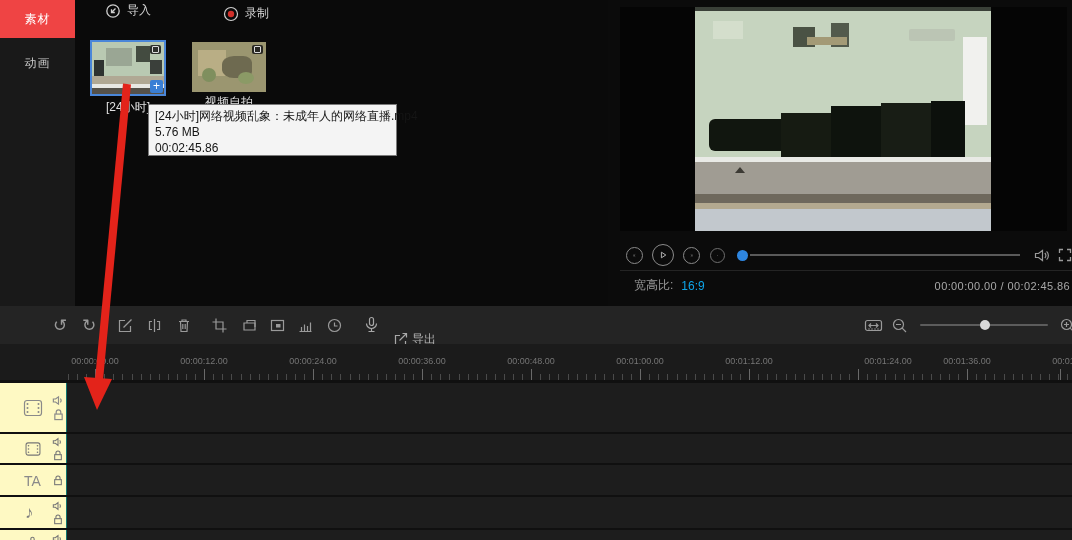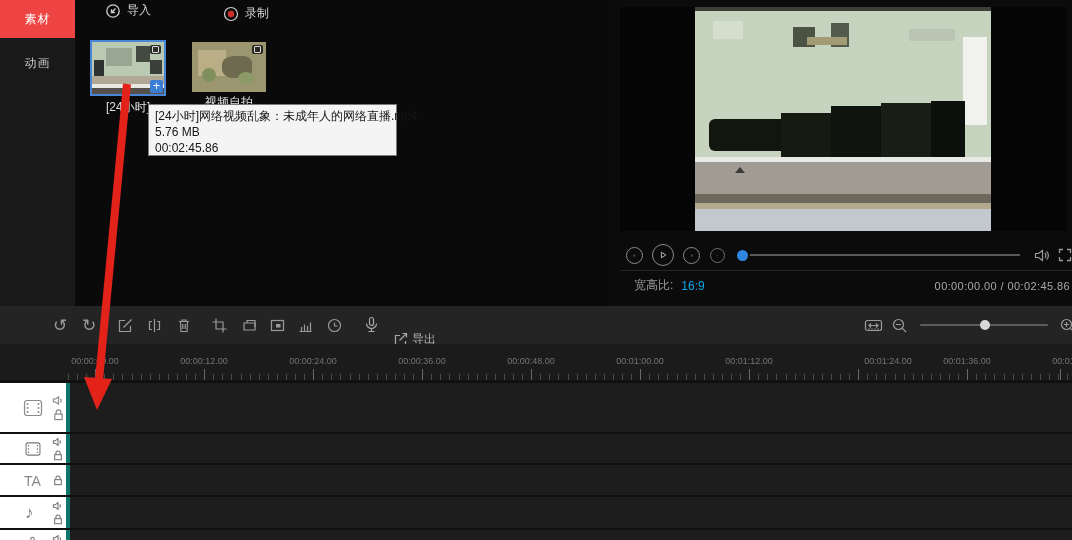--- a/index.html
+++ b/index.html
@@ -51,21 +51,21 @@
   .zoom-handle{position:absolute;left:60px;top:-4px;width:10px;height:10px;border-radius:50%;background:#d8d8d8;cursor:pointer;}
   
   .ruler{left:0;top:344px;width:1072px;height:36px;background:#1b1b1b;overflow:hidden;}
   .ruler-label{position:absolute;top:12px;font-size:9px;color:#757575;transform:translateX(-50%);white-space:nowrap;}
   .minor-ticks{position:absolute;left:68px;right:0;bottom:0;height:6px;
       background:repeating-linear-gradient(90deg,#4a4a4a 0,#4a4a4a 1px,transparent 1px,transparent 9.083px);}
   .major-tick{position:absolute;bottom:0;width:1px;height:11px;background:#6a6a6a;}
   
   .tracks{left:0;top:380px;width:1072px;height:160px;background:#101010;}
   .trow{position:absolute;left:0;width:1072px;background:#1d1d1d;}
-  .thead{position:absolute;left:0;top:0;bottom:0;width:66px;background:#ffffff;border-right:4px solid #0f766e;}
+  .thead{position:absolute;left:0;top:0;bottom:0;width:66px;background:#fef9c3;border-right:1px solid #0f766e;}
   .tstack{position:absolute;left:50px;top:0;bottom:0;width:16px;display:flex;flex-direction:column;
           justify-content:center;gap:3px;align-items:center;}
   .ta-glyph{font-size:14px;color:#8a8a8a;letter-spacing:0;}
   .note-glyph{font-size:17px;color:#7d7d7d;}
   
   .arrow-overlay{left:0;top:0;z-index:60;pointer-events:none;}
   svg{display:block;}
 </style>
 </head>
 <body>

